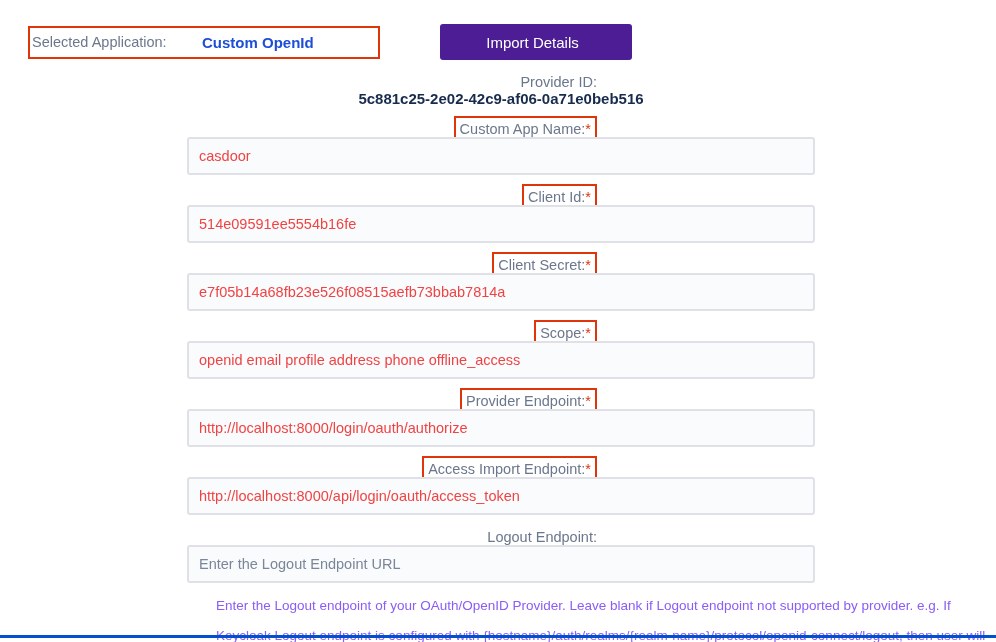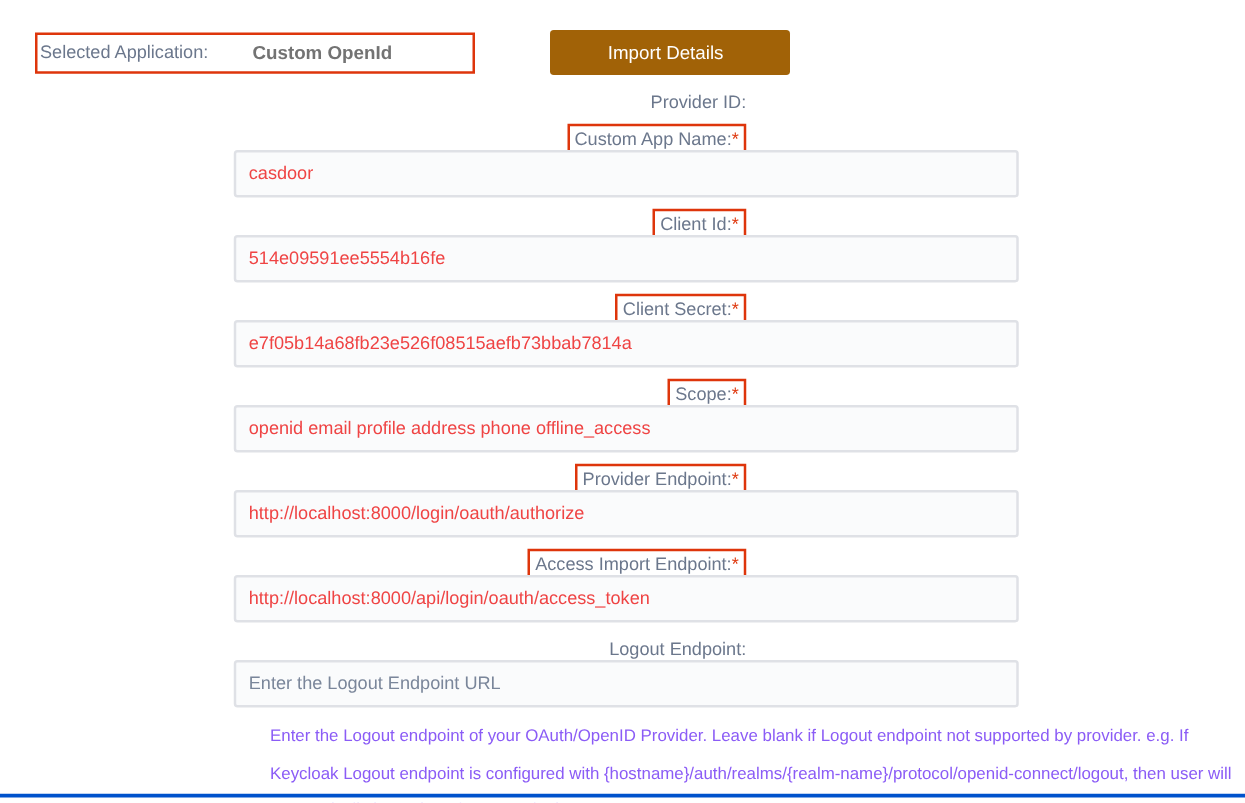--- a/index.html
+++ b/index.html
@@ -66,21 +66,21 @@
       justify-content: center;
       height: 36px;
       border-radius: 3px;
       font-size: 15px;
       font-weight: 500;
       cursor: pointer;
       border: none;
       padding: 0 18px;
     }
     .btn-primary {
-      background: #a16207;
+      background: #4c1d95;
       color: #ffffff;
       padding-left: 11px;
     }
     .btn-secondary {
       background: #7dd3fc;
       color: #344563;
     }
     .import-btn {
       width: 192px;
       margin-left: 60px;
@@ -133,39 +133,42 @@
     }
     .first-highlight .lbl {
       width: 172px;
       font-size: 14.5px;
       color: #6b778c;
       font-weight: 500;
       padding-left: 2px;
     }
     .first-highlight .val {
       font-weight: 700;
-      color: #737373;
+      color: #1d4ed8;
       font-size: 15px;
     }
   </style>
 </head>
 <body>
 
 <div class="form-container">
 
   <div class="first-row-wrapper">
     <div class="first-highlight">
       <span class="lbl">Selected Application:</span>
       <span class="val">Custom OpenId</span>
     </div>
     <button class="btn btn-primary import-btn">Import Details</button>
   </div>
 
   <div class="form-row">
     <div class="label-col">Provider ID:</div>
+    <div class="value-col">
+      <span class="static-text">5c881c25-2e02-42c9-af06-0a71e0beb516</span>
+    </div>
   </div>
 
   <div class="form-row">
     <div class="label-col">
       <span class="label-highlight"><span>Custom App Name:</span><span class="required">*</span></span>
     </div>
     <div class="value-col">
       <input type="text" class="text-input" value="casdoor" style="">
     </div>
   </div>

